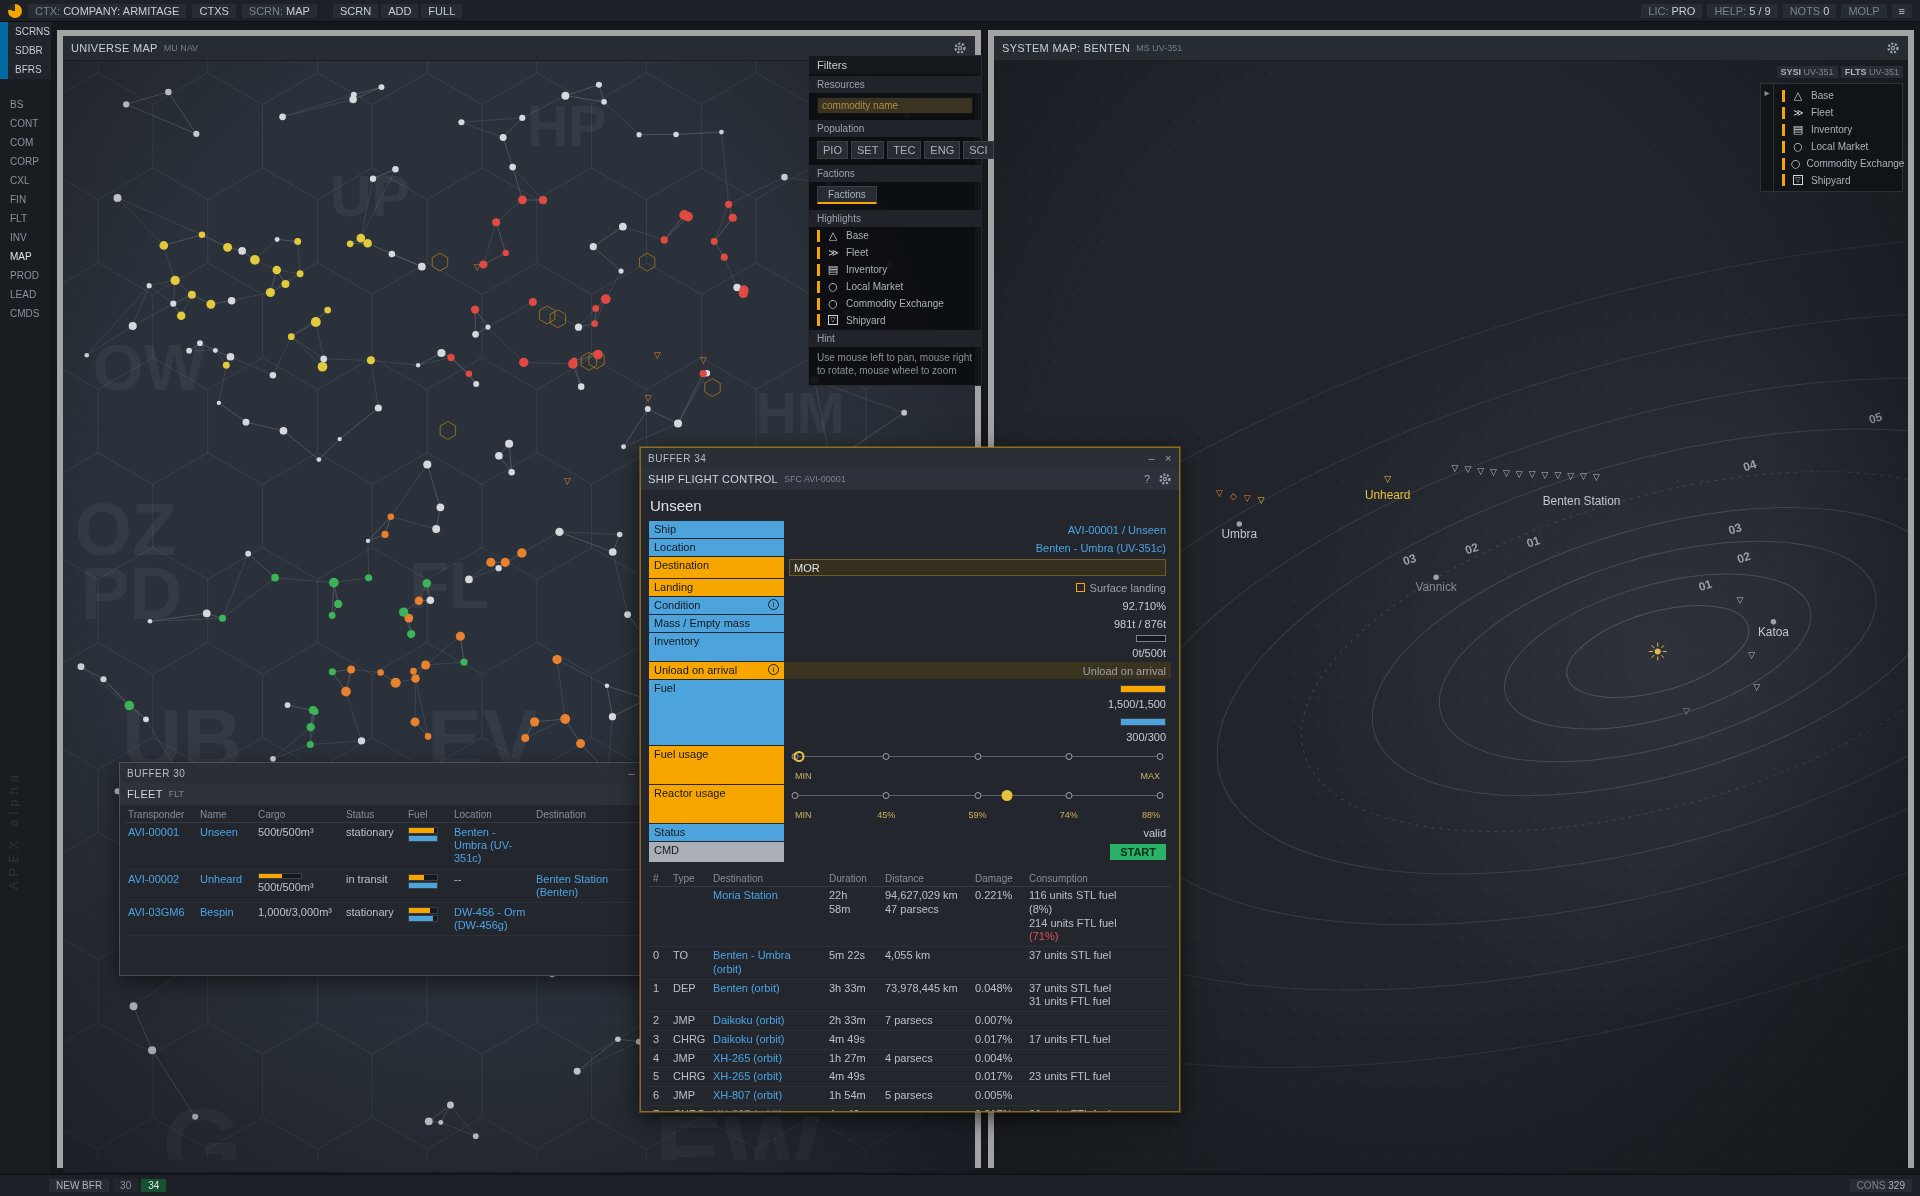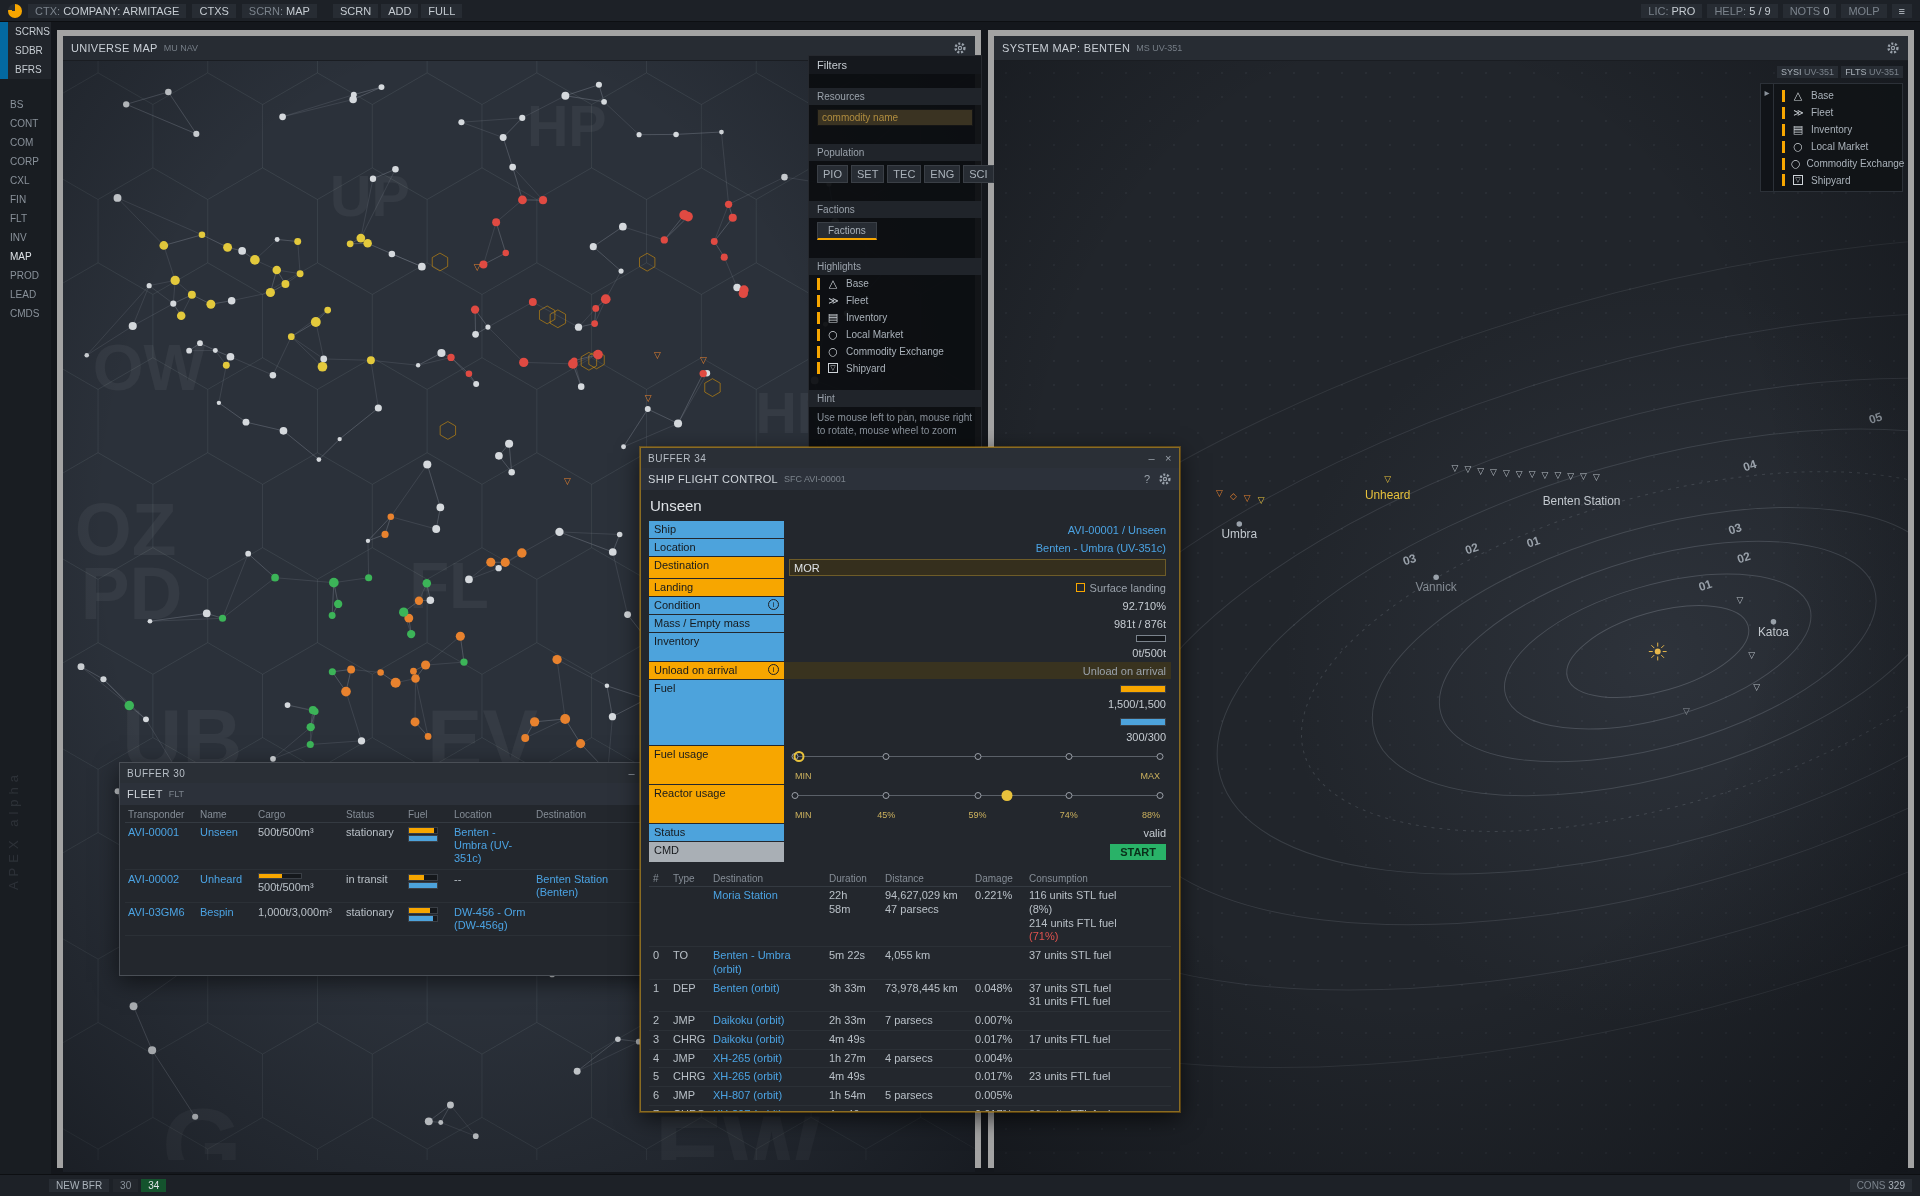--- a/index.html
+++ b/index.html
@@ -44,41 +44,41 @@
 #umap-svg,#smap-svg{position:absolute;inset:0;cursor:grab}
 
 
 #watermark{position:absolute;left:6px;top:770px;writing-mode:vertical-rl;transform:rotate(180deg);
   font-size:13px;letter-spacing:5px;color:rgba(190,200,212,.12);z-index:35}
 
 
 #filters{position:absolute;left:808px;top:55px;width:174px;background:rgba(12,14,17,.95);
   border:1px solid #26292f;z-index:5}
 .flt-title{padding:3px 8px;font-size:11px;color:#c6ccd2;background:#15181d}
-.flt-sub{padding:3px 8px;font-size:10px;color:#9aa2ab;background:#20242a;margin-top:14px}
+.flt-sub{padding:3px 8px;font-size:10px;color:#9aa2ab;background:#20242a;margin-top:2px}
 .flt-pad{padding:4px 8px}
 #commodity-input{width:100%;background:#3a3322;border:1px solid #151515;color:#d8b44a;
   font-size:10px;padding:2px 4px;font-family:inherit;height:17px}
 #commodity-input::placeholder{color:#b08d3f}
 #population-buttons{display:flex;gap:3px;padding:4px 8px}
 .pop-btn{background:#272c33;border:1px solid #3a3f46;color:#aab2ba;font-size:11px;padding:2px 5px;cursor:pointer}
 #factions-button{display:inline-block;margin:4px 8px;background:#272c33;border:1px solid #3a3f46;
   border-bottom:2px solid #f7a600;color:#aab2ba;font-size:10px;padding:2px 10px;cursor:pointer}
 .lg-row{display:flex;align-items:center;gap:6px;padding:2px 8px;cursor:pointer}
 .lg-bar{width:3px;height:12px;background:#f7a600;flex-shrink:0}
 .lg-icon{width:14px;text-align:center;font-size:11px;color:#cfd4d9;font-family:"DejaVu Sans",sans-serif;line-height:13px}
 .lg-icon.shipyard{font-size:7px;width:10px;height:10px;line-height:9px;border:1px solid #cfd4d9;margin:0 2px}
 .lg-icon.fleet{font-size:10px;letter-spacing:-1px}
 .lg-label{font-size:10px;color:#aab2ba;white-space:nowrap}
-.flt-hint{padding:4px 8px 24px;font-size:10px;color:#8a929b;line-height:1.3}
+.flt-hint{padding:4px 8px 8px;font-size:10px;color:#8a929b;line-height:1.3}
 
 
 #sys-tags{position:absolute;top:5px;right:5px;display:flex;gap:3px;z-index:6}
 .sys-tag{background:#272c33;font-size:9px;padding:1px 4px;color:#7b838c}
-.sys-tag b{color:#aab2ba;font-weight:normal}
+.sys-tag b{color:#aab2ba;font-weight:bold}
 #sys-legend{position:absolute;top:22px;right:5px;display:flex;background:rgba(16,19,23,.92);
   border:1px solid #2c3138;z-index:6}
 #legend-arrow{width:13px;color:#8a929b;font-size:10px;padding-top:3px;text-align:center;cursor:pointer;border-right:1px solid #2c3138}
 #sys-legend-items{padding:3px 4px 3px 0;width:128px}
 
 
 .window{position:absolute;background:#23272d;border:1px solid #4a4f56;box-shadow:0 6px 22px rgba(0,0,0,.55)}
 .window.active{border-color:#8a6c22;box-shadow:0 0 0 1px rgba(247,166,0,.30),0 6px 22px rgba(0,0,0,.65)}
 .win-titlebar{height:20px;background:#2a2f36;display:flex;align-items:center;padding:0 7px;
   font-size:10px;letter-spacing:.5px;color:#b7bec6;cursor:move}

